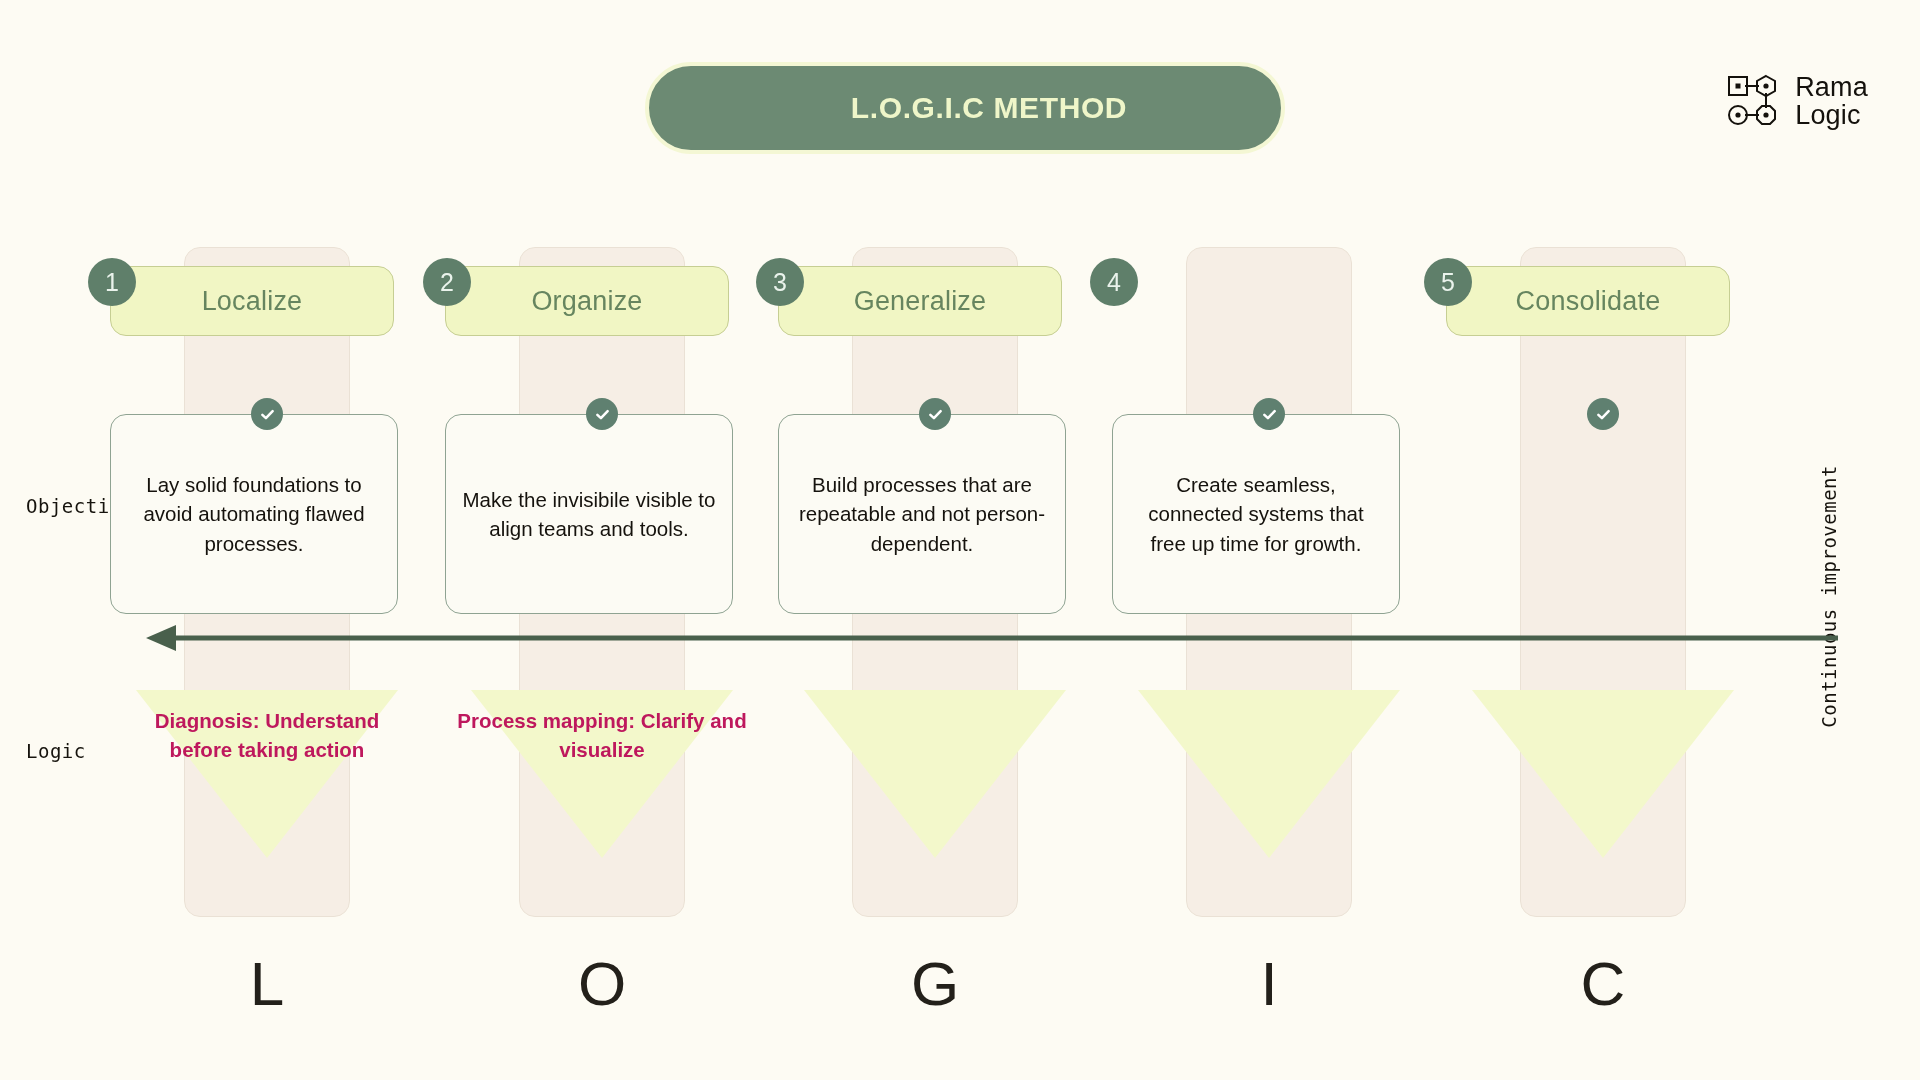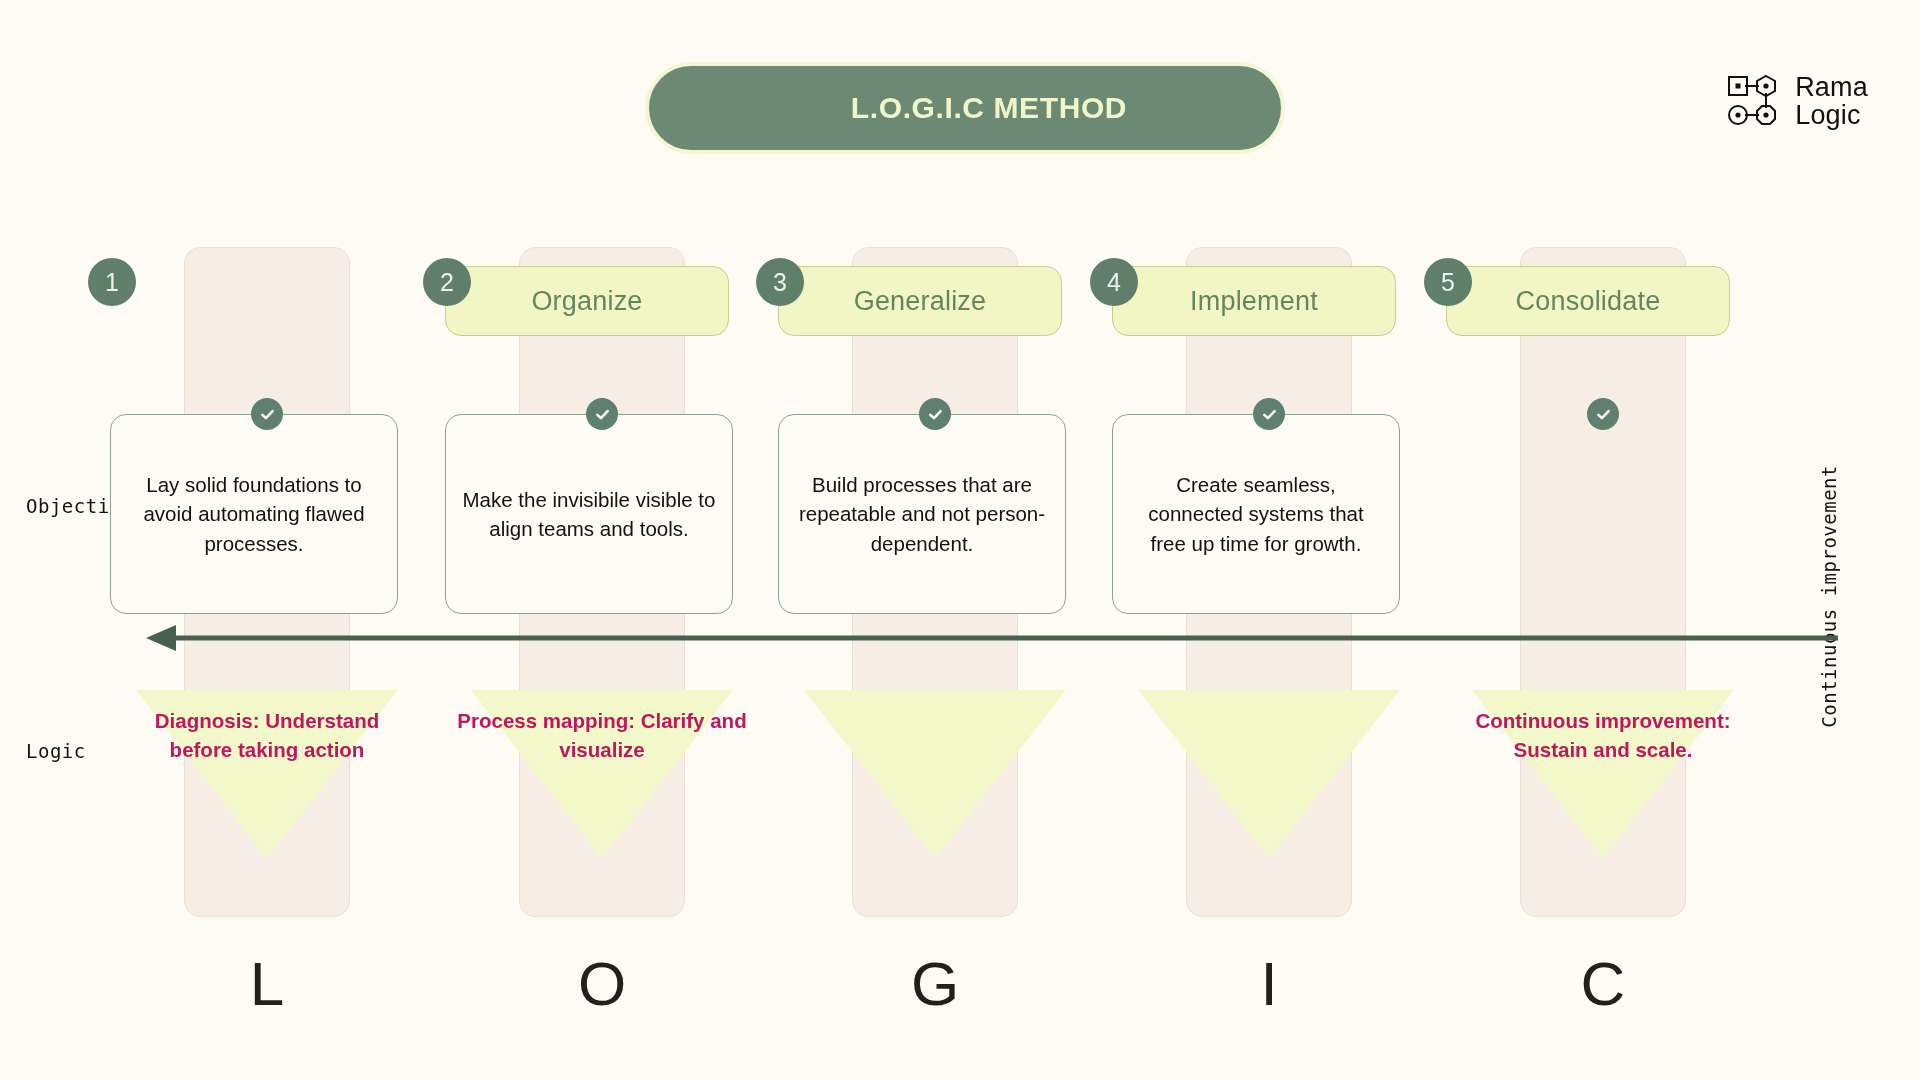--- a/index.html
+++ b/index.html
@@ -167,20 +167,23 @@
 
   <div class="row-label" id="label-objective">Objective</div>
   <div class="row-label" id="label-action">Logic</div>
 
   <div id="label-continuous">Continuous improvement</div>
 
   <div class="cols" id="cols">
       <div class="col" style="left: 102px;">
         <div class="band"></div>
         <div class="tri"></div>
+        <div class="step-pill">
+          <div class="label">Localize</div>
+        </div>
         <div class="step-num">1</div>
         <div class="check">
           <svg viewBox="0 0 24 24" width="19" height="19">
             <path d="M5.5 12.4 L10 16.6 L18.5 7.8" fill="none" stroke="#FFFFFF" stroke-width="3.2" stroke-linecap="round" stroke-linejoin="round"></path>
           </svg>
         </div>
         <div class="obj-card">
           <div class="txt">Lay solid foundations to avoid automating flawed processes.</div>
         </div>
         <div class="act-text">Diagnosis: Understand before taking action</div>
@@ -217,23 +220,20 @@
           </svg>
         </div>
         <div class="obj-card">
           <div class="txt">Build processes that are repeatable and not person-dependent.</div>
         </div>
         <div class="big-letter">G</div>
       </div>
       <div class="col" style="left: 1104px;">
         <div class="band"></div>
         <div class="tri"></div>
-        <div class="step-pill">
-          <div class="label">Implement</div>
-        </div>
         <div class="step-num">4</div>
         <div class="check">
           <svg viewBox="0 0 24 24" width="19" height="19">
             <path d="M5.5 12.4 L10 16.6 L18.5 7.8" fill="none" stroke="#FFFFFF" stroke-width="3.2" stroke-linecap="round" stroke-linejoin="round"></path>
           </svg>
         </div>
         <div class="obj-card">
           <div class="txt">Create seamless, connected systems that free up time for growth.</div>
         </div>
         <div class="big-letter">I</div>
@@ -243,21 +243,20 @@
         <div class="tri"></div>
         <div class="step-pill">
           <div class="label">Consolidate</div>
         </div>
         <div class="step-num">5</div>
         <div class="check">
           <svg viewBox="0 0 24 24" width="19" height="19">
             <path d="M5.5 12.4 L10 16.6 L18.5 7.8" fill="none" stroke="#FFFFFF" stroke-width="3.2" stroke-linecap="round" stroke-linejoin="round"></path>
           </svg>
         </div>
-        <div class="act-text">Continuous improvement: Sustain and scale.</div>
         <div class="big-letter">C</div>
       </div>
     </div>
 
   <svg id="arrow">
     <line x1="160" y1="20" x2="1838" y2="20" stroke="#49604C" stroke-width="5"></line>
     <polygon points="146,20 176,7 176,33" fill="#49604C"></polygon>
   </svg>
 
 </div>

